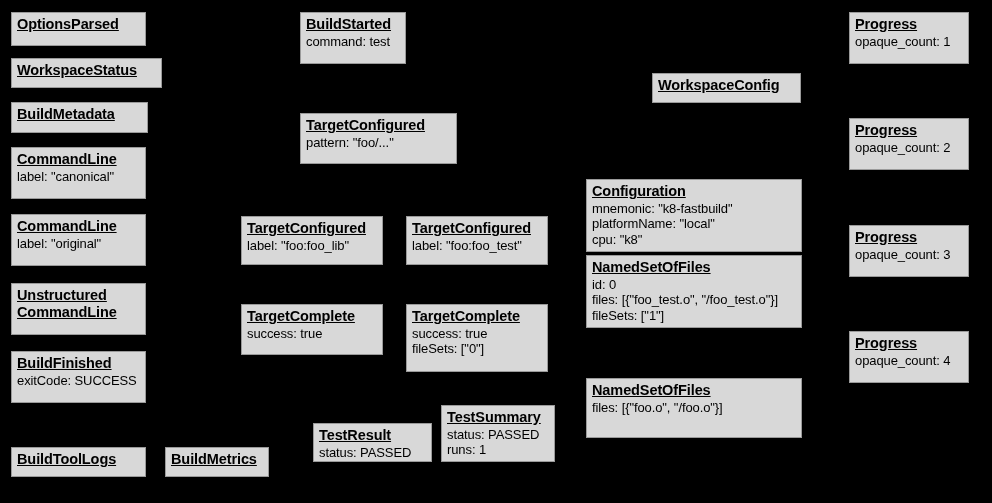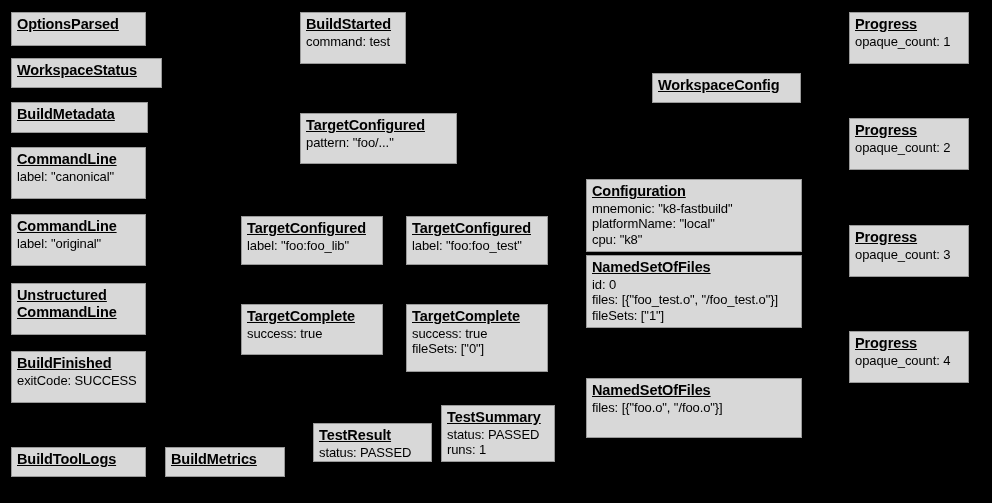--- a/index.html
+++ b/index.html
@@ -81,21 +81,21 @@
     </div>
     <div class="node" style="left: 11px; top: 351px; width: 135px; height: 52px;">
       <span class="node-title">BuildFinished</span>
       <span class="node-fields">
         <span class="node-field">exitCode: SUCCESS</span>
       </span>
     </div>
     <div class="node" style="left: 11px; top: 447px; width: 135px; height: 30px;">
       <span class="node-title">BuildToolLogs</span>
     </div>
-    <div class="node" style="left: 165px; top: 447px; width: 120px; height: 30px;">
+    <div class="node" style="left: 165px; top: 447px; width: 104px; height: 30px;">
       <span class="node-title">BuildMetrics</span>
     </div>
     <div class="node" style="left: 300px; top: 12px; width: 106px; height: 52px;">
       <span class="node-title">BuildStarted</span>
       <span class="node-fields">
         <span class="node-field">command: test</span>
       </span>
     </div>
     <div class="node" style="left: 300px; top: 113px; width: 157px; height: 51px;">
       <span class="node-title">TargetConfigured</span>

